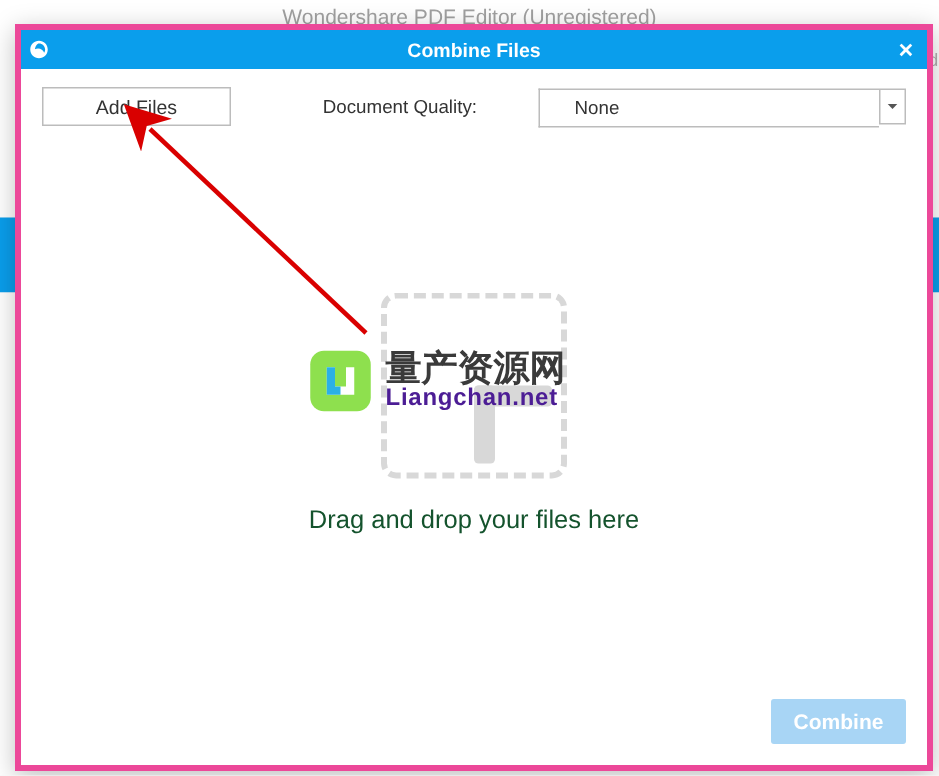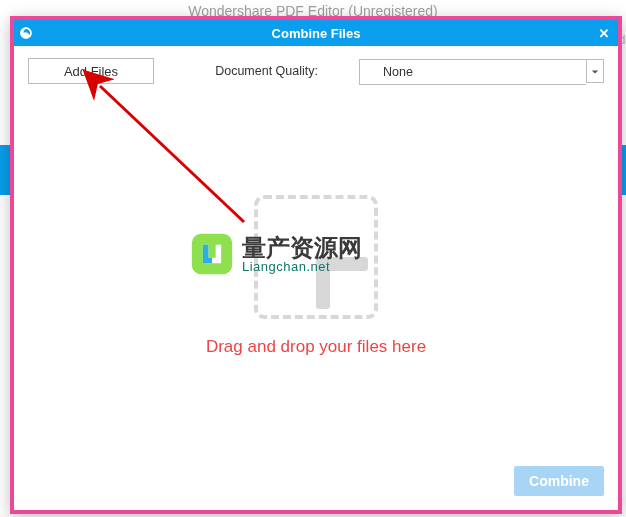--- a/index.html
+++ b/index.html
@@ -188,21 +188,21 @@
   .dashed-plus::after {
     content: "";
     position: absolute;
     background: #d8d8d8;
     border-radius: 3px;
   }
   .dashed-plus::before { width: 52px; height: 14px; }
   .dashed-plus::after  { width: 14px; height: 52px; }
 
   .drop-text {
-    color: #ef4444;
+    color: #14532d;
     font-size: 17px;
   }
 
   .footer-row {
     display: flex;
     justify-content: flex-end;
     padding-top: 10px;
   }
   .combine-btn {
     width: 90px;
@@ -212,41 +212,41 @@
     color: #ffffff;
     font-size: 14px;
     font-weight: 600;
     cursor: default;
     border-radius: 2px;
   }
 
   
   .watermark {
     position: absolute;
-    left: 190px;
+    left: 205px;
     top: 232px;
     display: flex;
     align-items: center;
     gap: 8px;
     pointer-events: none;
   }
   .wm-logo {
     width: 44px;
     height: 44px;
   }
   .wm-text-block { display:flex; flex-direction:column; line-height:1.05;}
   .wm-cn {
     font-size: 24px;
     font-weight: 800;
     color: #3a3a3a;
   }
   .wm-en {
-    font-size: 13px;
-    font-weight: 400;
-    color: #0f766e;
+    font-size: 16px;
+    font-weight: 700;
+    color: #4c1d95;
     letter-spacing: .5px;
   }
 
   
   .anno-arrow {
     position: absolute;
     left: 0; top: 0;
     width: 626px; height: 517px;
     pointer-events: none;
   }

